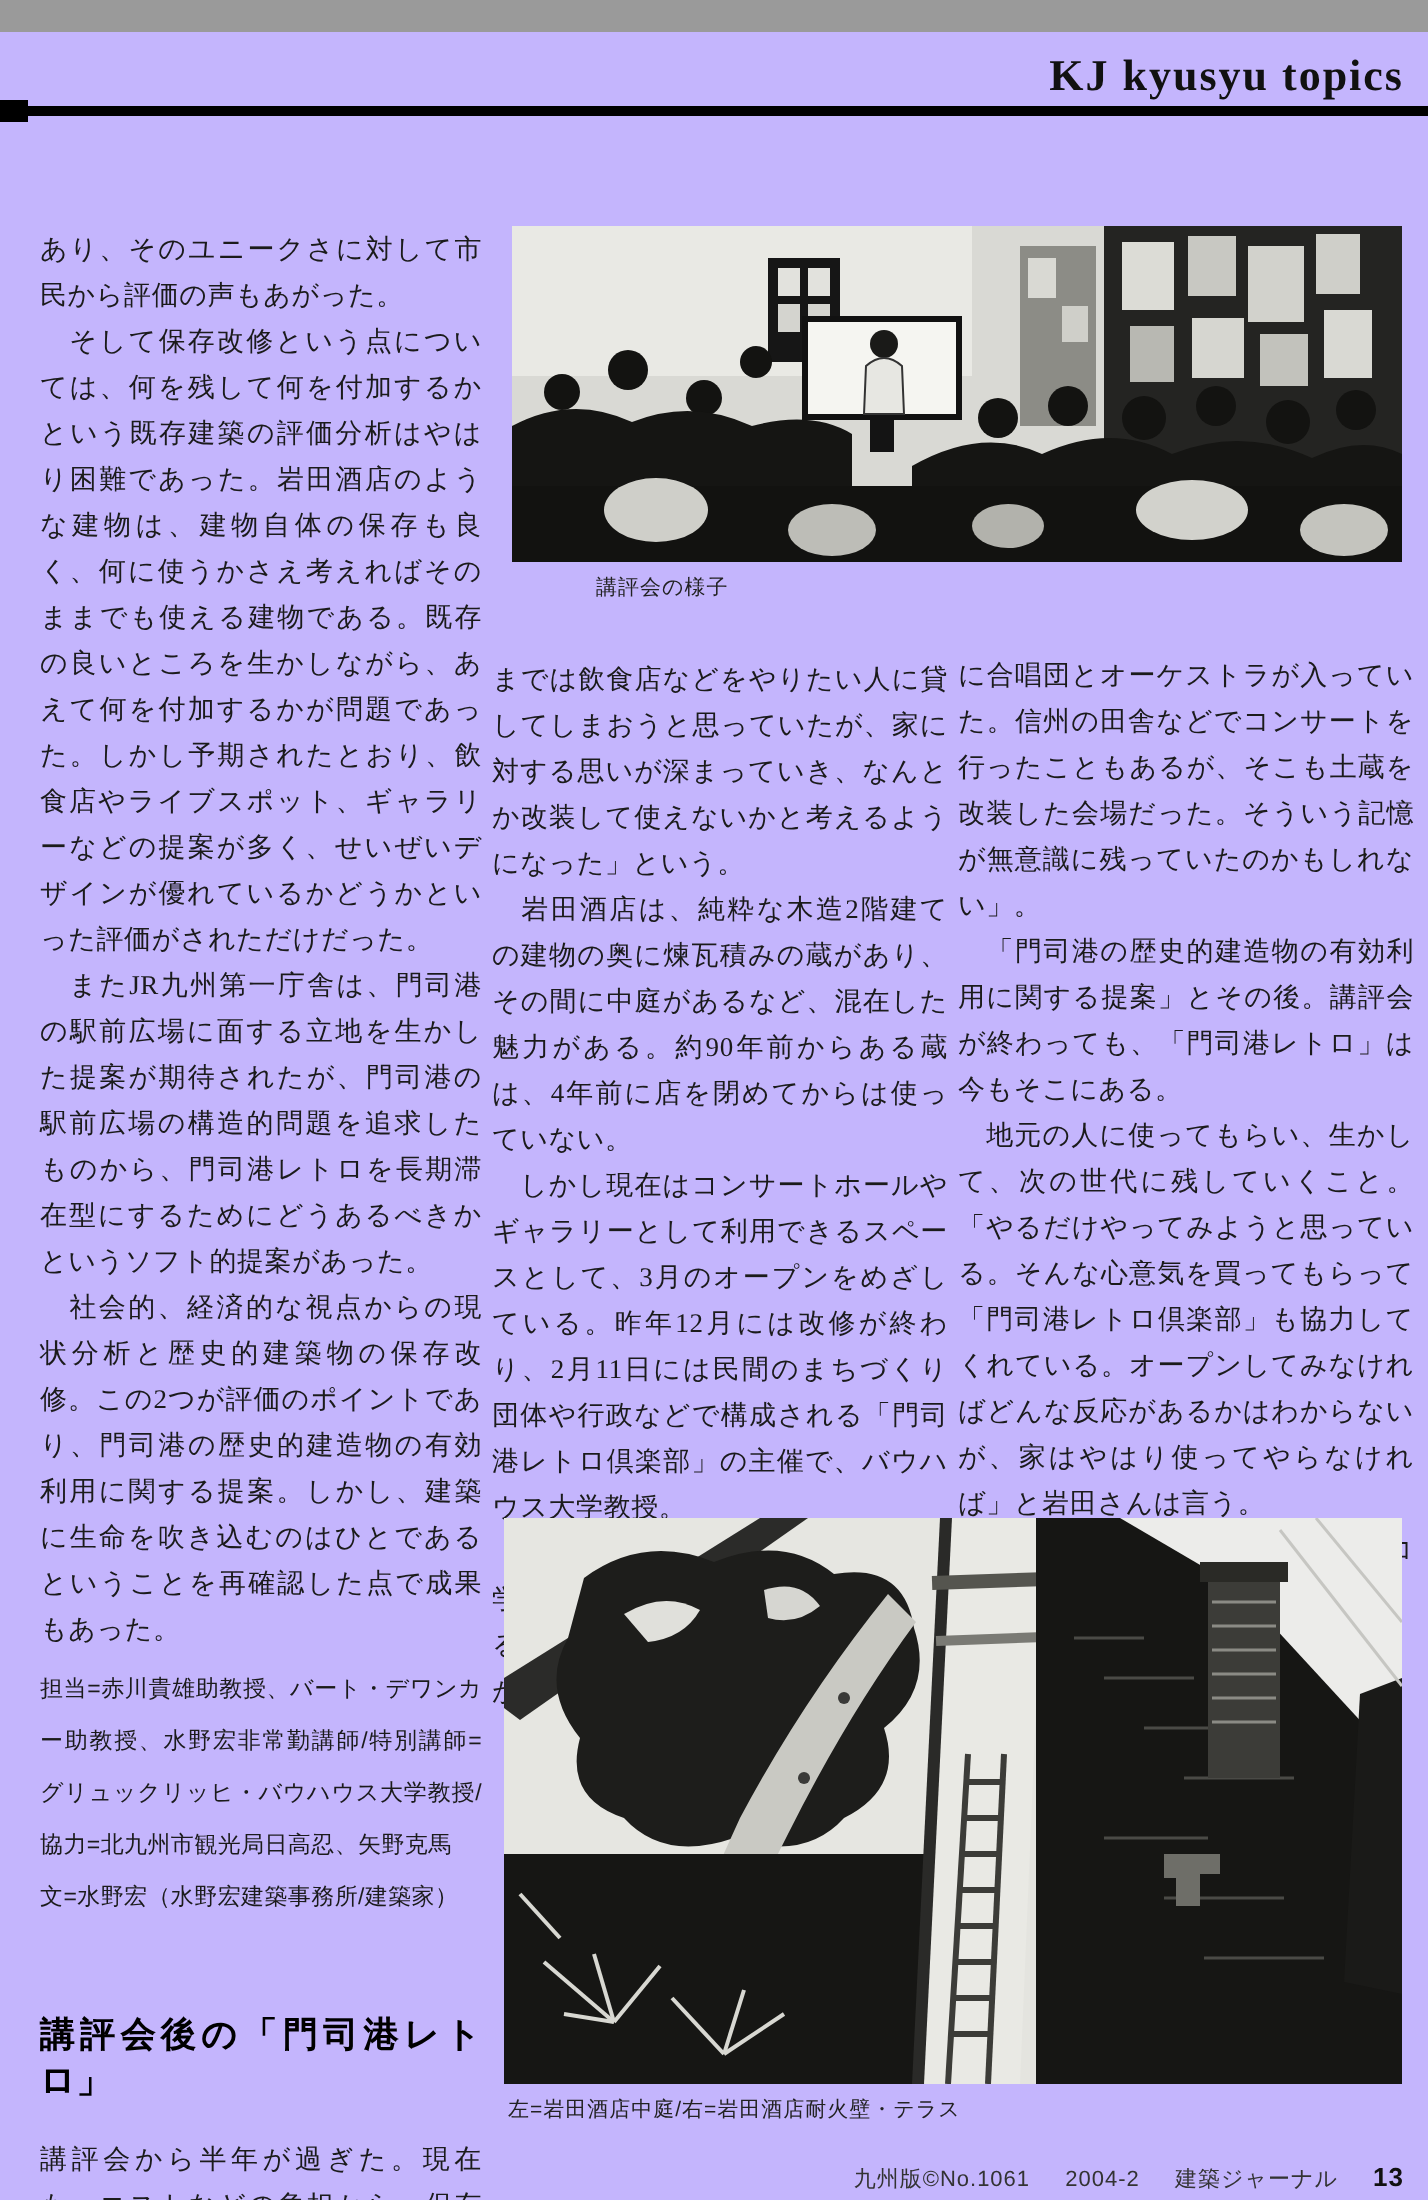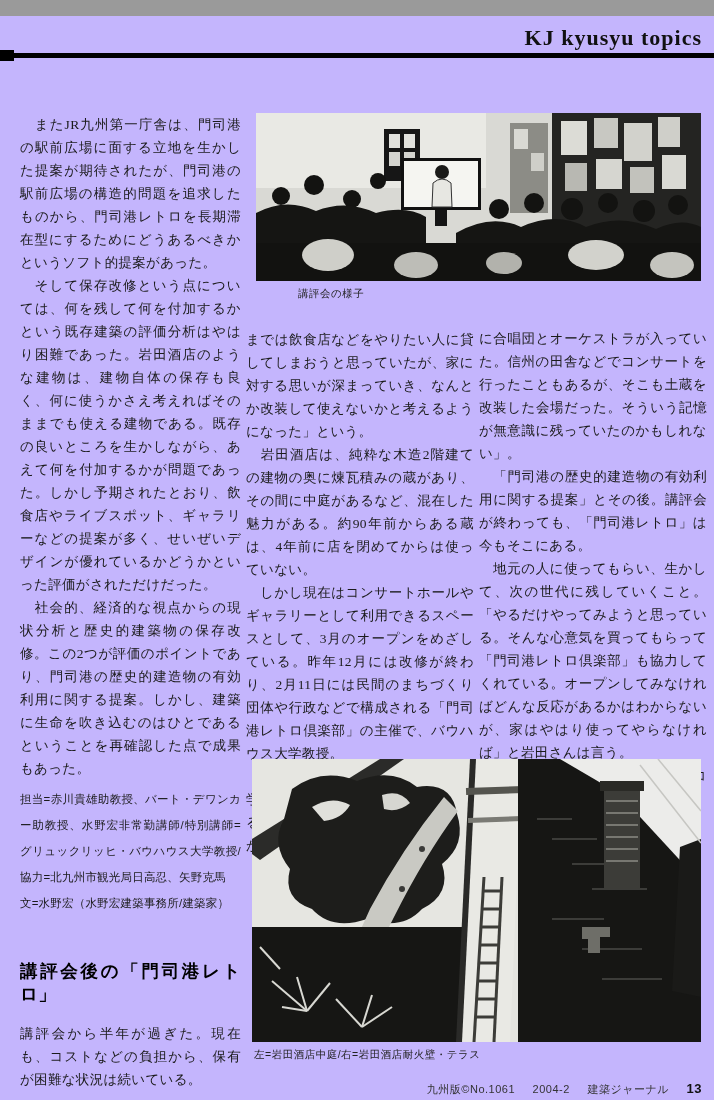--- a/index.html
+++ b/index.html
@@ -66,22 +66,23 @@
 </head>
 <body>
 
 <div id="page">
 
   <div class="masthead">KJ kyusyu topics</div>
   <div class="rule"></div>
   <div class="rule-tab"></div>
 
   <div id="col1" class="col">
+    <p>あり、そのユニークさに対して市民から評価の声もあがった。</p>
+    <p>　そして保存改修という点については、何を残して何を付加するかという既存建築の評価分析はやはり困難であった。岩田酒店のような建物は、建物自体の保存も良く、何に使うかさえ考えればそのままでも使える建物である。既存の良いところを生かしながら、あえて何を付加するかが問題であった。しかし予期されたとおり、飲食店やライブスポット、ギャラリーなどの提案が多く、せいぜいデザインが優れているかどうかといった評価がされただけだった。</p>
     <p>　またJR九州第一庁舎は、門司港の駅前広場に面する立地を生かした提案が期待されたが、門司港の駅前広場の構造的問題を追求したものから、門司港レトロを長期滞在型にするためにどうあるべきかというソフト的提案があった。</p>
-    <p>　そして保存改修という点については、何を残して何を付加するかという既存建築の評価分析はやはり困難であった。岩田酒店のような建物は、建物自体の保存も良く、何に使うかさえ考えればそのままでも使える建物である。既存の良いところを生かしながら、あえて何を付加するかが問題であった。しかし予期されたとおり、飲食店やライブスポット、ギャラリーなどの提案が多く、せいぜいデザインが優れているかどうかといった評価がされただけだった。</p>
     <p>　社会的、経済的な視点からの現状分析と歴史的建築物の保存改修。この2つが評価のポイントであり、門司港の歴史的建造物の有効利用に関する提案。しかし、建築に生命を吹き込むのはひとであるということを再確認した点で成果もあった。</p>
     <div class="credits">
       <p>担当=赤川貴雄助教授、バート・デワンカー助教授、水野宏非常勤講師/特別講師=グリュックリッヒ・バウハウス大学教授/協力=北九州市観光局日高忍、矢野克馬</p>
       <p class="byline">文=水野宏（水野宏建築事務所/建築家）</p>
     </div>
     <div class="subhead">講評会後の「門司港レトロ」</div>
     <p>講評会から半年が過ぎた。現在も、コストなどの負担から、保有が困難な状況は続いている。</p>
 
   </div>
 

